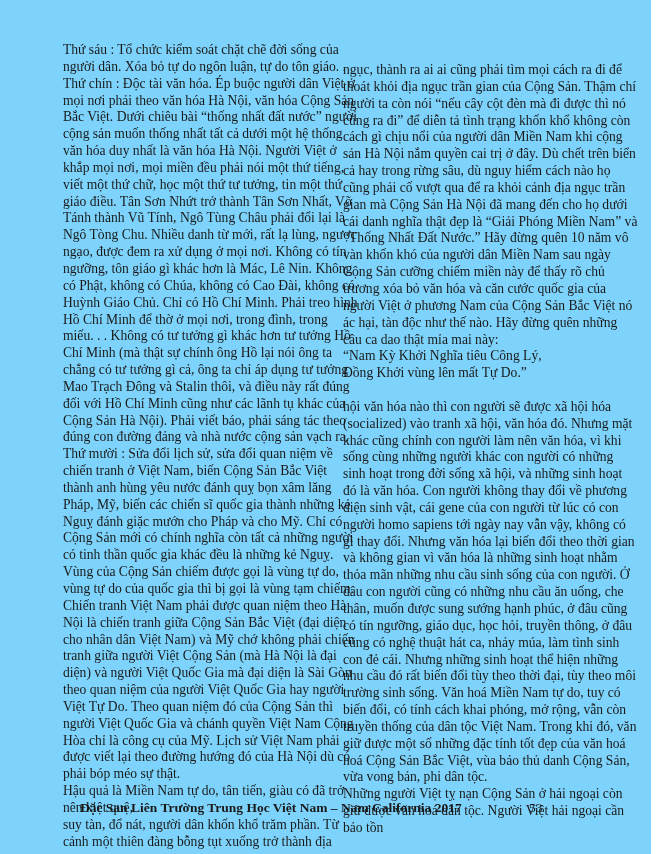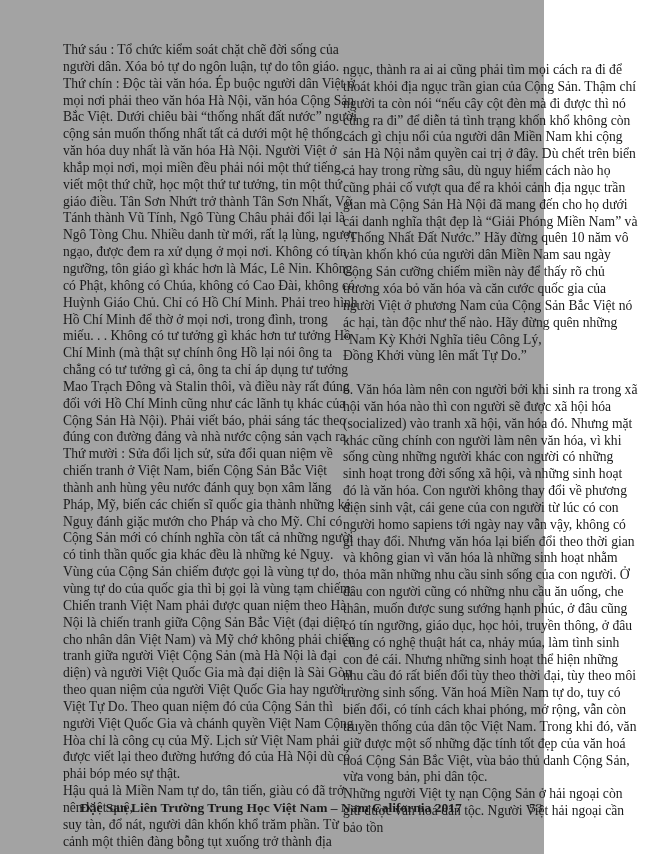--- a/index.html
+++ b/index.html
@@ -1,17 +1,17 @@
 <!DOCTYPE html>
 <html><head>
   <meta charset="utf-8">
   <style>
     html, body { margin: 0; padding: 0; background: #ffffff; }
     body { width: 660px; height: 854px; position: relative; overflow: hidden; }
-    .page { position: absolute; left: 0; top: 0; width: 544px; height: 854px; background: #a3a3a3; }
+    .page { position: absolute; left: 0; top: 0; width: 651px; height: 854px; background: #7dd3fc; }
     .col {
       position: absolute;
       top: 42px;
       font-family: "Liberation Serif", serif;
       font-size: 13.6px;
       line-height: 16.85px;
       color: #1a1a1a;
     }
     .col-left { left: 63px; width: 275px; }
     .col-right { left: 343px; width: 275px; margin-top: 20px; }
@@ -105,26 +105,26 @@
         <span class="line">cả hay trong rừng sâu, dù nguy hiểm cách nào họ</span>
         <span class="line">cũng phải cố vượt qua để ra khỏi cảnh địa ngục trần</span>
         <span class="line">gian mà Cộng Sản Hà Nội đã mang đến cho họ dưới</span>
         <span class="line">cái danh nghĩa thật đẹp là “Giải Phóng Miền Nam” và</span>
         <span class="line">“Thống Nhất Đất Nước.” Hãy đừng quên 10 năm vô</span>
         <span class="line">vàn khốn khó của người dân Miền Nam sau ngày</span>
         <span class="line">Cộng Sản cưỡng chiếm miền này để thấy rõ chủ</span>
         <span class="line">trương xóa bỏ văn hóa và căn cước quốc gia của</span>
         <span class="line">người Việt ở phương Nam của Cộng Sản Bắc Việt nó</span>
         <span class="line">ác hại, tàn độc như thế nào. Hãy đừng quên những</span>
+        <span class="line">câu ca dao thật mỉa mai này:</span>
         <span class="line">“Nam Kỳ Khởi Nghĩa tiêu Công Lý,</span>
         <span class="line"> Đồng Khởi vùng lên mất Tự Do.”</span>
       </div>
     <span class="gap"></span>
     <div id="para-2">
-        <span class="line">6. Văn hóa làm nên con người bởi khi sinh ra trong xã</span>
         <span class="line">hội văn hóa nào thì con người sẽ được xã hội hóa</span>
         <span class="line">(socialized) vào tranh xã hội, văn hóa đó. Nhưng mặt</span>
         <span class="line">khác cũng chính con người làm nên văn hóa, vì khi</span>
         <span class="line">sống cùng những người khác con người có những</span>
         <span class="line">sinh hoạt trong đời sống xã hội, và những sinh hoạt</span>
         <span class="line">đó là văn hóa. Con người không thay đổi về phương</span>
         <span class="line">diện sinh vật, cái gene của con người từ lúc có con</span>
         <span class="line">người homo sapiens tới ngày nay vẫn vậy, không có</span>
         <span class="line">gì thay đổi. Nhưng văn hóa lại biến đổi theo thời gian</span>
         <span class="line">và không gian vì văn hóa là những sinh hoạt nhằm</span>

